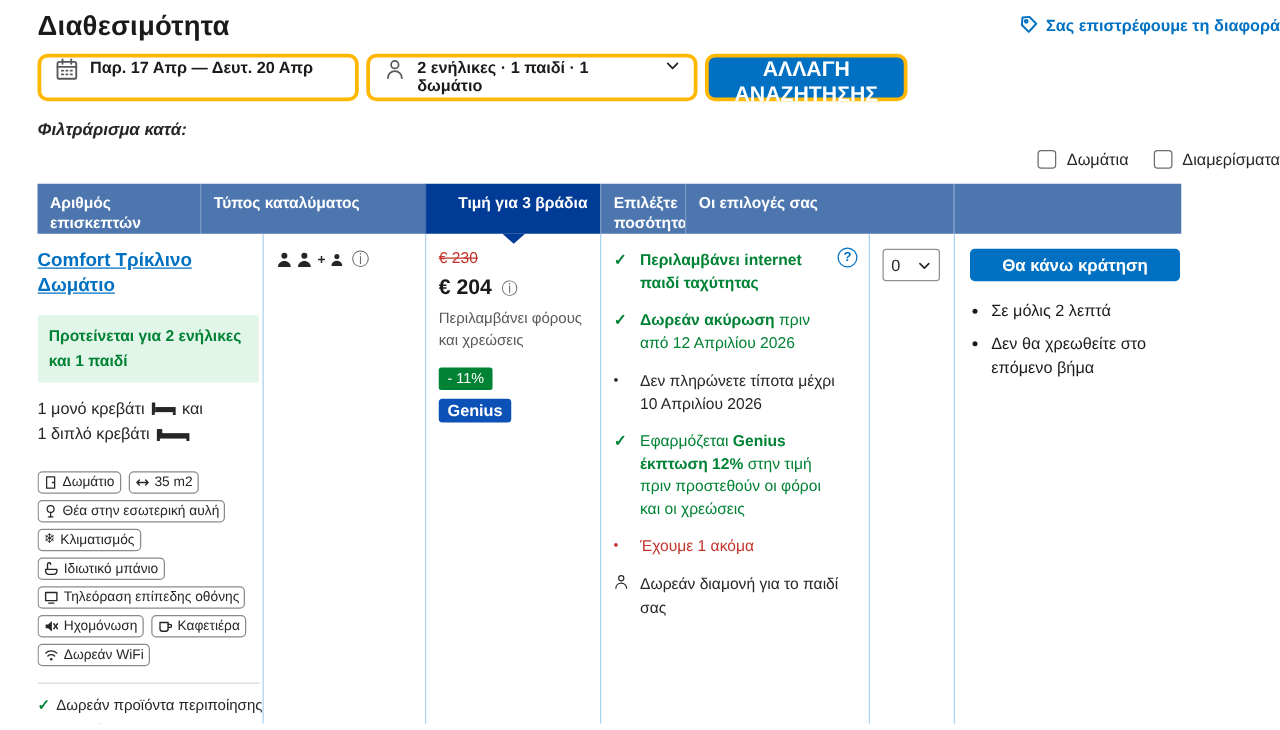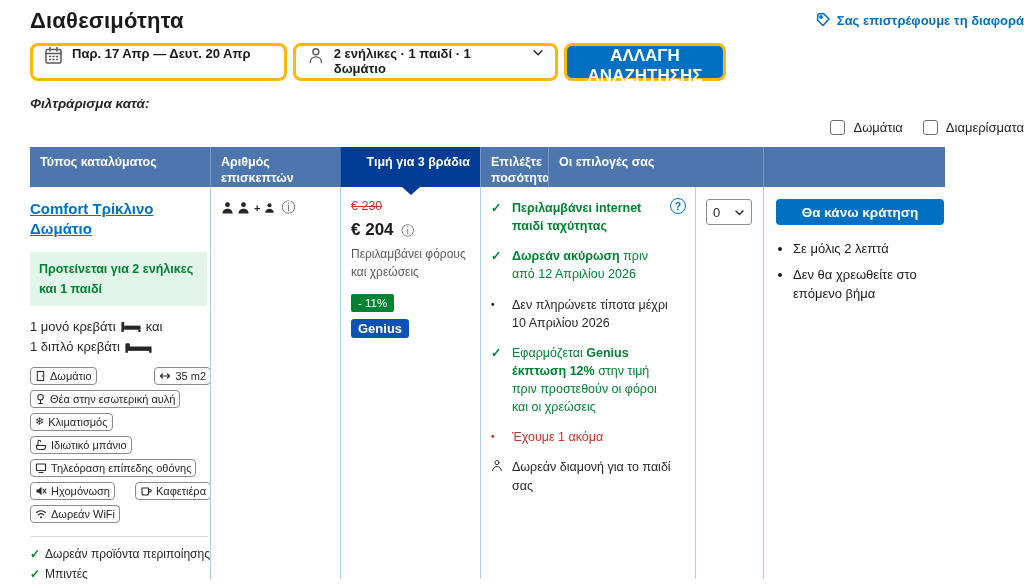--- a/index.html
+++ b/index.html
@@ -49,21 +49,21 @@
   .cell{padding:12px 10px 0 10px;}
   .cell + .cell{border-left:1px solid var(--border-blue);}
   .cell.room-cell{padding-left:0;}
 
   .room-link{display:inline-block; color:var(--accent); font-weight:700; font-size:15px;
     text-decoration:underline; line-height:1.35; width:150px;}
   .recommend{margin:12px 0 11px; background:var(--green-bg); color:var(--green); font-weight:700;
     font-size:12.5px; line-height:1.6; padding:7px 9px; border-radius:2px; width:177px;}
   .bed-line{font-size:13px; line-height:1.55; display:flex; align-items:center; gap:5px;}
   .bed-line svg{flex:0 0 auto;}
-  .badges{margin-top:10px; display:flex; flex-wrap:wrap; gap:5px 6px; width:181px;justify-content:space-between;}
+  .badges{margin-top:20px; display:flex; flex-wrap:wrap; gap:5px 6px; width:181px;}
   .badge{display:inline-flex; align-items:center; gap:4px; border:1px solid #8a8a8a; border-radius:4px;
     padding:2px 4px; font-size:11px; background:#fff; white-space:nowrap; color:var(--text);}
   .badge .glyph{font-size:11px; line-height:1;}
   .room-divider{width:178px; border:none; border-top:1px solid #d9d9d9; margin:13px 0 10px;}
   .facilities{width:180px; display:flex; flex-wrap:wrap; column-gap:10px; row-gap:5px;
     font-size:12px; line-height:1.3;}
   .fac{display:inline-flex; gap:5px; align-items:baseline;}
   .fac .check{color:var(--green); font-weight:700;}
 
   .guests-icons{display:flex; align-items:center; gap:3px;}
@@ -163,22 +163,22 @@
       </label>
       <label class="filter-option">
         <span class="checkbox"></span>
         <span>Διαμερίσματα</span>
       </label>
     </div>
   </div>
 
   <div class="table">
     <div class="thead">
+      <div class="th c2">Αριθμός επισκεπτών</div>
       <div class="th c1">Τύπος καταλύματος</div>
-      <div class="th c2">Αριθμός επισκεπτών</div>
       <div class="th c3 selected">Τιμή για 3 βράδια</div>
       <div class="th c5">Επιλέξτε ποσότητα</div>
       <div class="th c4">Οι επιλογές σας</div>
       <div class="th c6"></div>
     </div>
 
     <div class="trow">
 
       <div class="cell room-cell c1">
         <a class="room-link">Comfort Τρίκλινο Δωμάτιο</a>

